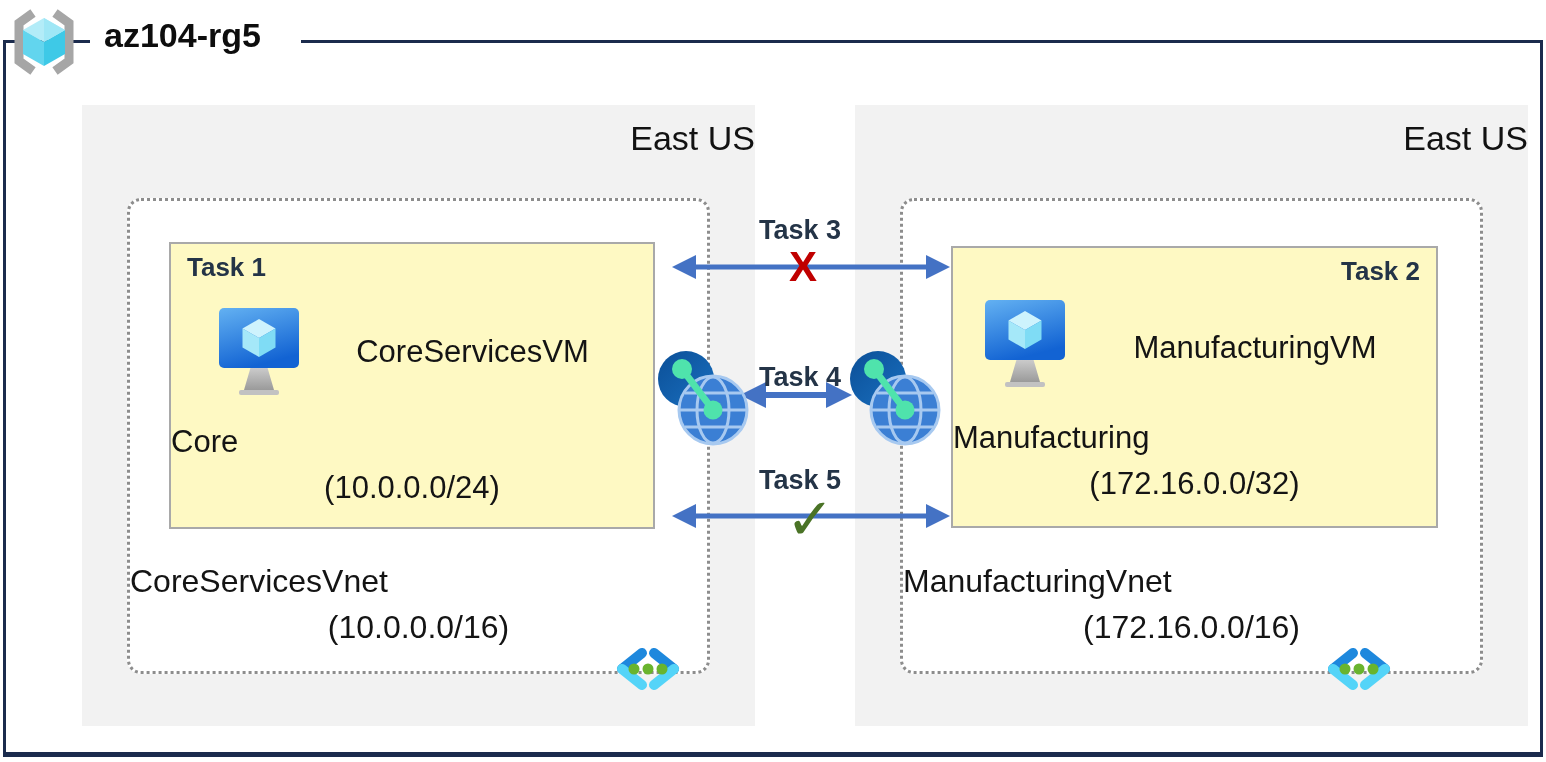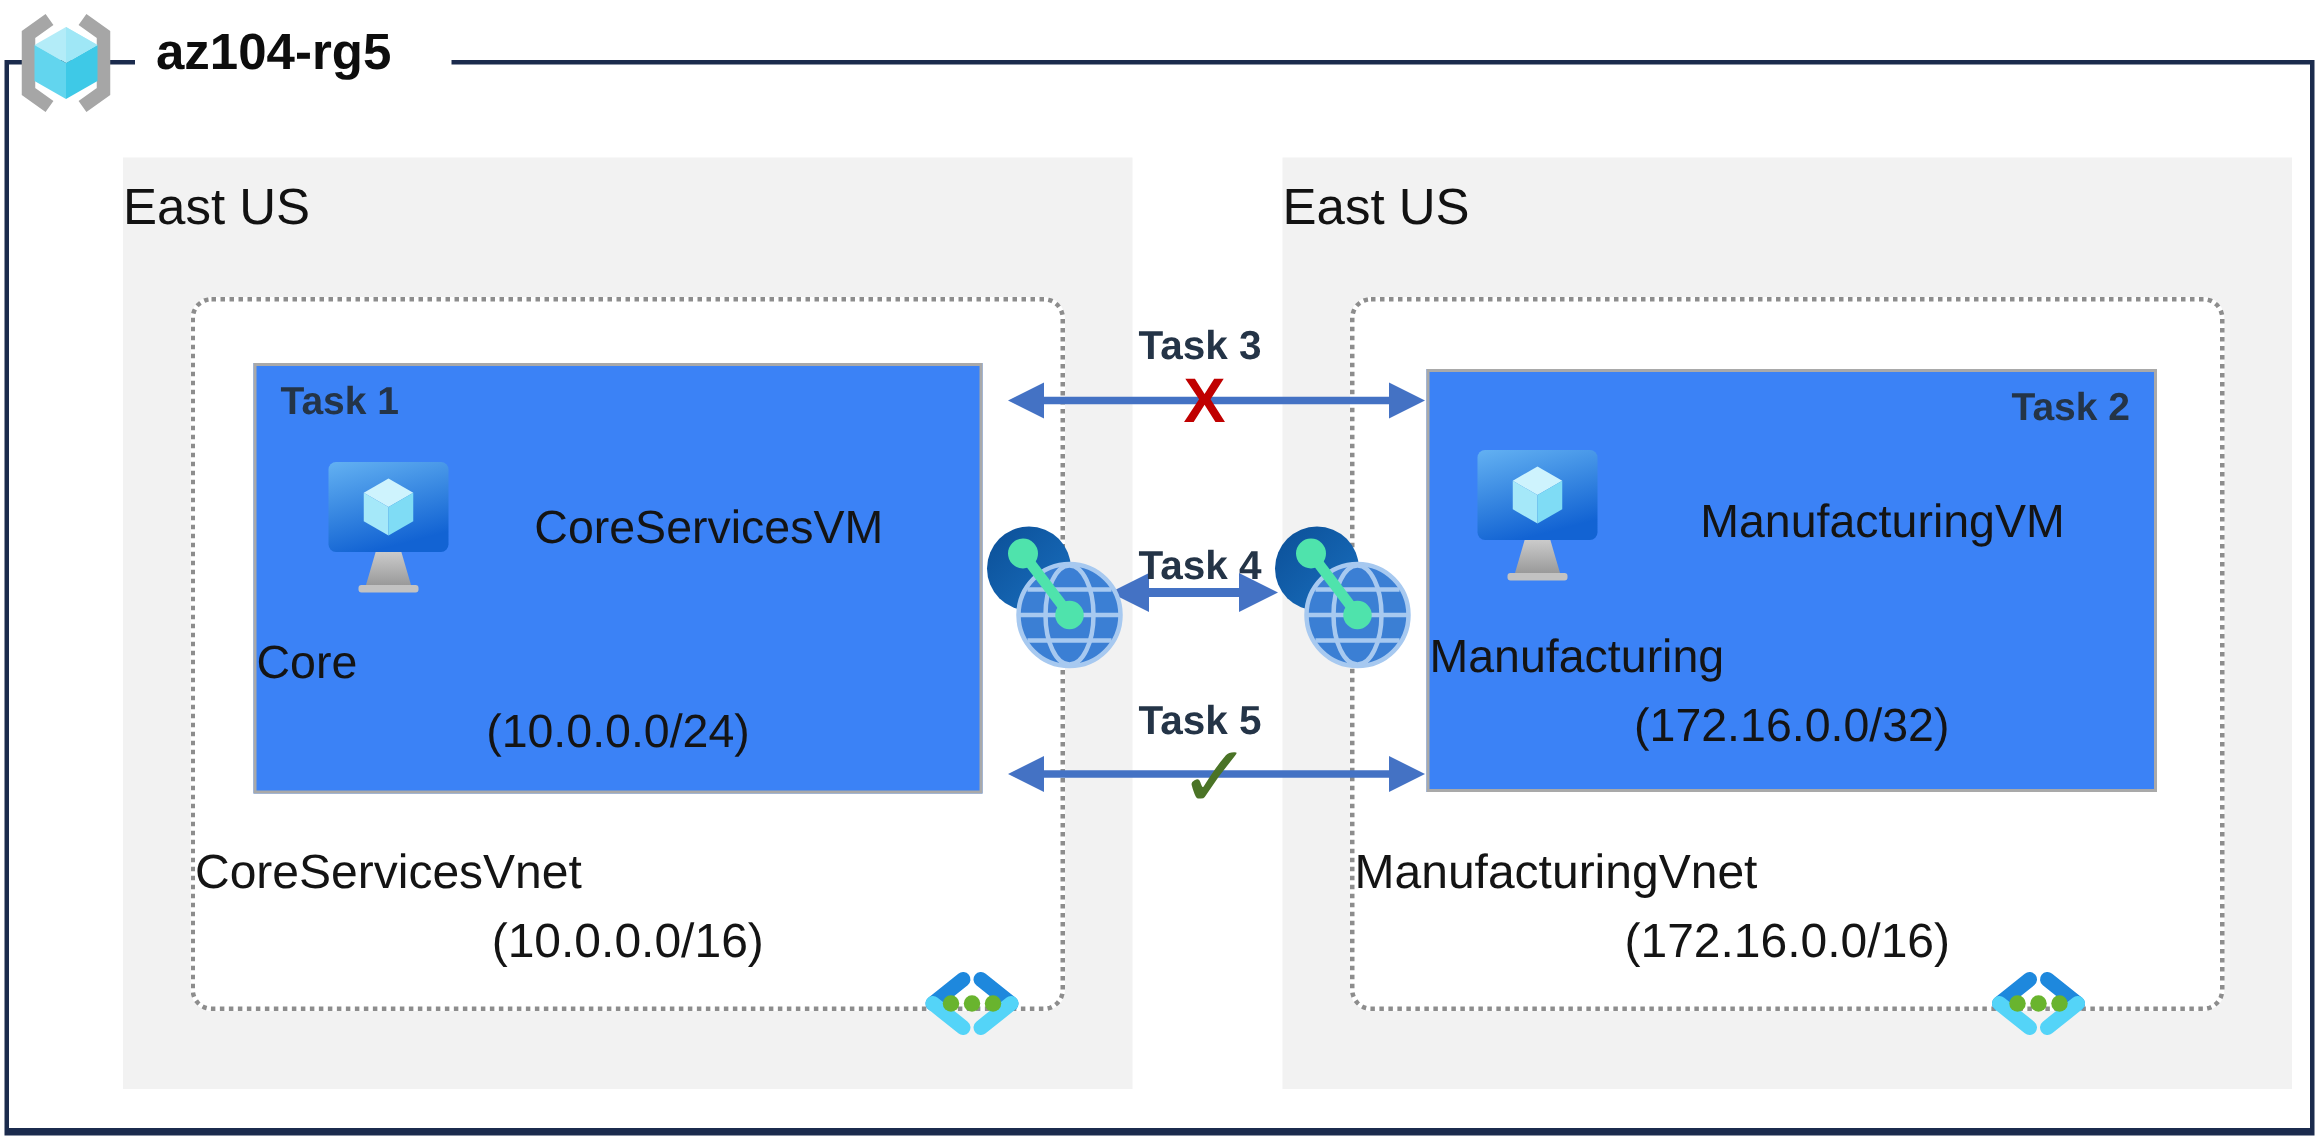--- a/index.html
+++ b/index.html
@@ -14,33 +14,33 @@
   }
   .rg-title{
     position:absolute;left:90px;top:14px;z-index:3;background:#ffffff;
     padding:2px 40px 10px 14px;font-size:34px;font-weight:bold;color:#0d0d0d;
   }
   .rg-icon{position:absolute;left:6px;top:4px;z-index:4;}
   
   .region{position:absolute;top:105px;width:673px;height:621px;background:#f2f2f2;z-index:1;}
   .region.left{left:82px;}
   .region.right{left:855px;}
-  .region-title{position:absolute;top:14px;left:0;right:0;text-align:left;font-size:34px;color:#121212;}
+  .region-title{position:absolute;top:14px;left:0;right:0;text-align:right;font-size:34px;color:#121212;}
   
   .vnet{
     position:absolute;left:45px;top:93px;width:577px;height:470px;background:#ffffff;
     border:3px dotted #8d8d8d;border-radius:14px;
   }
   .vnet-name{position:absolute;top:362px;left:0;right:0;font-size:32px;color:#141414;}
   .vnet-cidr{position:absolute;top:408px;left:0;right:0;text-align:center;font-size:32px;color:#141414;}
   .vnet-icon{position:absolute;top:444px;}
   .vnet.l .vnet-icon{left:482px;}
   .vnet.r .vnet-icon{left:420px;}
   
-  .subnet{position:absolute;background:#3b82f6;border:2px solid #a9a9a9;}
+  .subnet{position:absolute;background:#fef9c3;border:2px solid #a9a9a9;}
   .subnet.l{left:39px;top:41px;width:482px;height:283px;}
   .subnet.r{left:48px;top:45px;width:483px;height:278px;}
   .task-label{position:absolute;top:8px;font-size:26px;font-weight:bold;color:#243447;}
   .task-label.tl{left:16px;}
   .task-label.tr{right:16px;}
   .vm-icon{position:absolute;}
   .subnet.l .vm-icon{left:46px;top:62px;}
   .subnet.r .vm-icon{left:30px;top:50px;}
   .vm-name{position:absolute;left:125px;right:4px;text-align:center;font-size:31px;color:#141414;}
   .subnet.l .vm-name{top:90px;}

